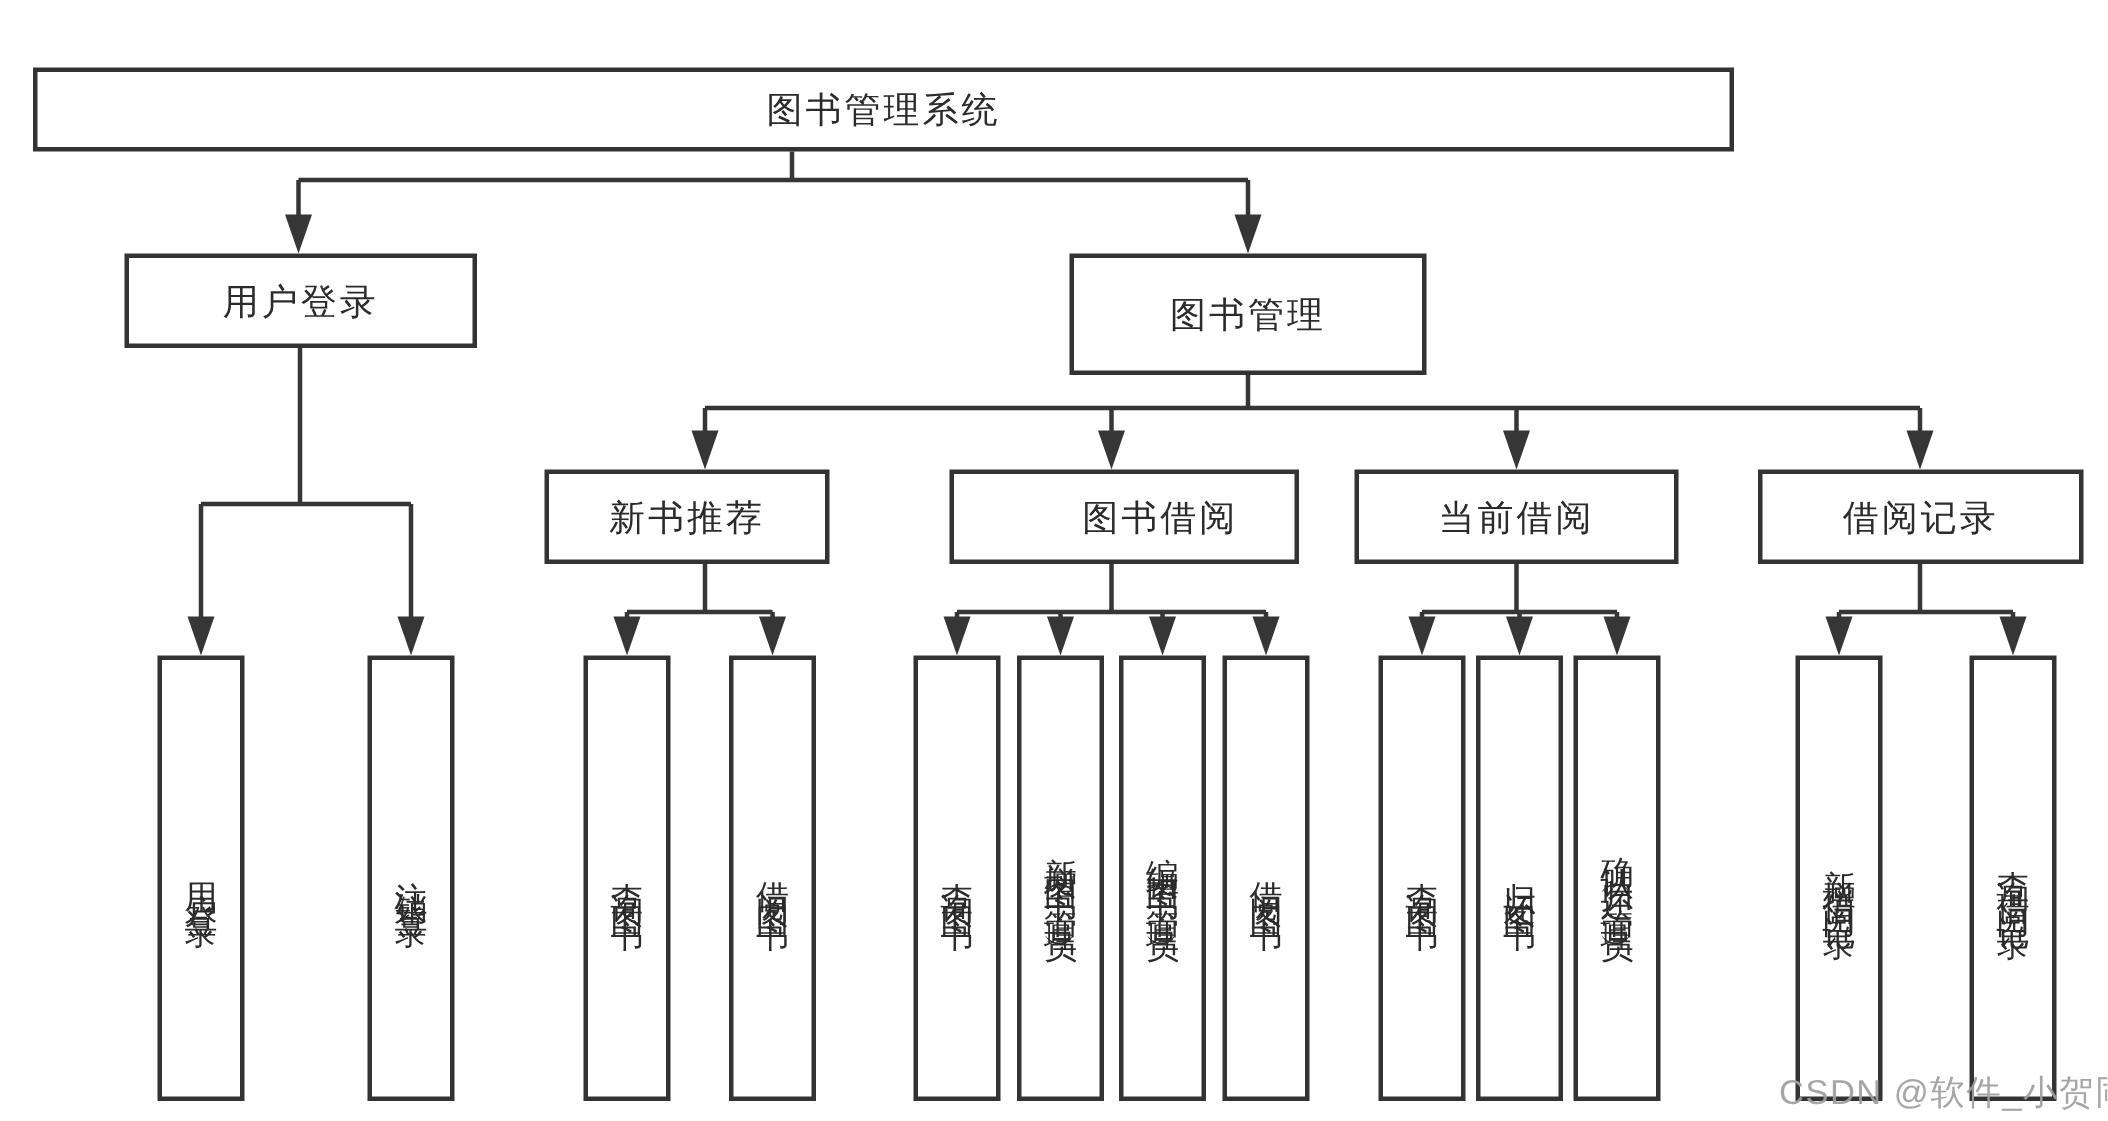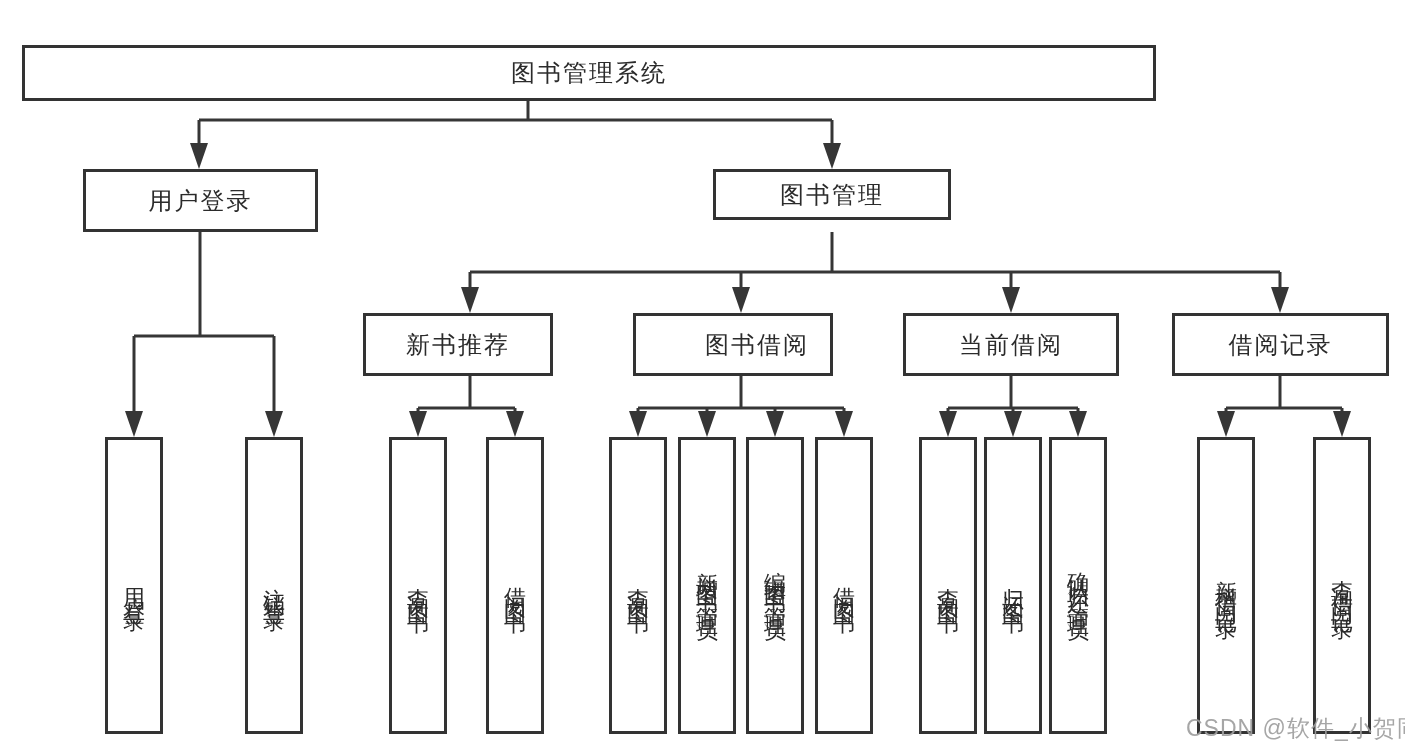--- a/index.html
+++ b/index.html
@@ -112,24 +112,24 @@
       <polygon points="1069,411 1087,411 1078,437" fill="#363636"></polygon>
       <line x1="1226" y1="408" x2="1226" y2="423" stroke="#363636" stroke-width="3"></line>
       <polygon points="1217,411 1235,411 1226,437" fill="#363636"></polygon>
       <line x1="1342" y1="408" x2="1342" y2="423" stroke="#363636" stroke-width="3"></line>
       <polygon points="1333,411 1351,411 1342,437" fill="#363636"></polygon>
     </svg>
 
   <div class="node h-node" style="left:22px; top:13px; width:1134px; height:56px;margin-top:32px;">图书管理系统</div>
 
   <div class="node h-node" style="left:83px; top:169px; width:235px; height:63px;">用户登录</div>
-  <div class="node h-node" style="left:713px; top:169px; width:238px; height:51px;">图书管理</div>
+  <div class="node h-node" style="left:713px; top:169px; width:238px; height:81px;">图书管理</div>
 
   <div class="node h-node" style="left:363px; top:313px; width:190px; height:63px;">新书推荐</div>
-  <div class="node h-node" style="left:633px; top:313px; width:200px; height:63px;padding-left:48px;">图书借阅</div>
+  <div class="node h-node" style="left:633px; top:313px; width:233px; height:63px;padding-left:48px;">图书借阅</div>
   <div class="node h-node" style="left:903px; top:313px; width:216px; height:63px;">当前借阅</div>
   <div class="node h-node" style="left:1172px; top:313px; width:217px; height:63px;">借阅记录</div>
 
   <div class="node v-node" style="left:105px; width:58px;">
     <span class="vtext">用户登录</span>
   </div>
   <div class="node v-node" style="left:245px; width:58px;">
     <span class="vtext">注销登录</span>
   </div>
 

